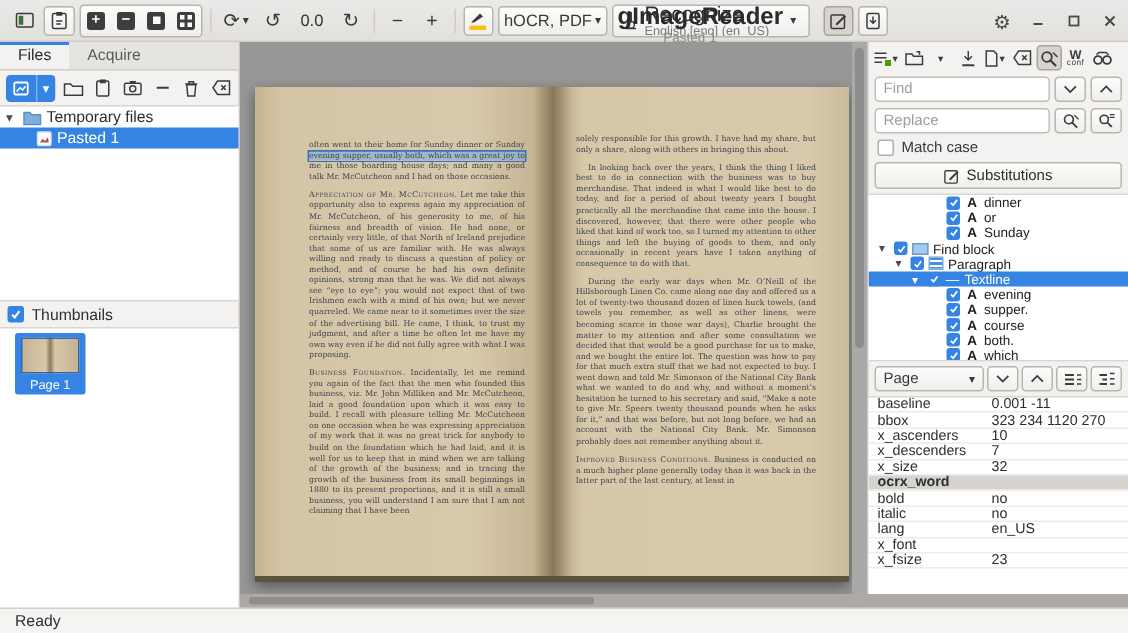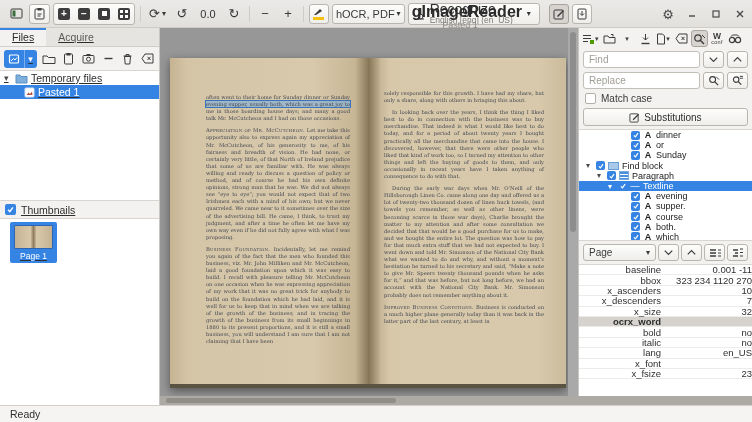--- a/index.html
+++ b/index.html
@@ -29,21 +29,21 @@
   .title-block { position:absolute; left:398px; width:124px; text-align:center; top:3px; line-height:1.1; }
   .app-title { font-weight:bold; font-size:16px; color:#2b2b2b;text-align:right; }
   .app-subtitle { font-size:9px; color:#8d8a86; }
   .win-controls { position:absolute; right:4px; top:0; height:28px; display:flex; align-items:center; gap:8px; }
   .wbtn { width:16px; height:16px; display:flex; align-items:center; justify-content:center; color:#4a4a4a; }
 
   
   .main { position:absolute; left:0; top:28px; width:752px; height:377px; display:flex; }
 
   
-  .left-panel { width:160px; background:#f3f2f0; border-right:1px solid #c9c6c1; display:flex; flex-direction:column;text-decoration:underline; }
+  .left-panel { width:160px; background:#f3f2f0; border-right:1px solid #c9c6c1; display:flex; flex-direction:column; }
   .lp-tabs { height:19px; display:flex; background:#e6e4e1; border-bottom:1px solid #d2cfca; }
   .lp-tab { padding:2px 12px; font-size:10.5px; color:#5c5a57; display:flex; align-items:center; }
   .lp-tab.active { background:#f3f2f0; color:#2b2b2b; box-shadow:inset 0 2px 0 #3584e4; }
   .lp-toolbar { height:23px; display:flex; align-items:center; gap:5px; padding:0 4px; }
   .split { display:flex; border-radius:3px; overflow:hidden; height:18px; }
   .split > span { background:#3584e4; display:flex; align-items:center; justify-content:center; color:#fff; }
   .split .l { width:24px; } .split .r { width:16px; border-left:1px solid rgba(255,255,255,.35); font-size:9px; }
   .fbtn { width:18px; height:18px; display:flex; align-items:center; justify-content:center; color:#3c3c3c; }
   .file-tree { background:#fff; height:131px; border-top:1px solid #d9d6d1; border-bottom:1px solid #d9d6d1; font-size:10.5px; }
   .ftrow { height:14px; display:flex; align-items:center; gap:3px; padding-left:4px; }
@@ -104,21 +104,21 @@
   .trow.sel .exp { color:#fff; }
   .ti { width:10px; display:inline-flex; justify-content:center; font-weight:bold; font-size:9px; flex:none; }
   .ti-block { width:11px; height:8px; background:#a9c9ea; border:1px solid #6b9fd4; }
   .ti-para { width:10px; height:9px; background:repeating-linear-gradient(#4a90d9 0 1.5px, #fff 1.5px 3px); border:1px solid #7aabdd; }
   .ti-line { font-weight:normal; }
   .pgrow { display:flex; align-items:center; gap:2px; padding:3px 4px; }
   .combo { height:17px; border-radius:3px; display:flex; align-items:center; justify-content:space-between; padding:0 5px; width:74px; font-size:10px; color:#3a3a3a; }
   .rtabs { display:flex; gap:2px; padding:2px 6px 0; height:19px; }
   .rtab { font-size:10px; padding:2px 8px 3px; color:#79766f; }
   .rtab.active { color:#2b2b2b; box-shadow:inset 0 -2px 0 #3584e4; }
-  .prop-table { background:#fff; border-top:1px solid #d9d6d1; flex:1; overflow:hidden; font-size:9.5px;text-align:right; }
+  .prop-table { background:#fff; border-top:1px solid #d9d6d1; flex:1; overflow:hidden; font-size:9.5px; }
   .prow { display:flex; height:10.4px; align-items:center; border-bottom:1px solid #edebe8; }
   .prow .k { width:82px; padding-left:6px; color:#2e2e2e; }
   .prow .v { flex:1; color:#2e2e2e; }
   .prow.header { background:#d6d3cf; font-weight:bold; }
 
   
   .statusbar { position:absolute; left:0; bottom:0; width:752px; height:17px; background:#f5f4f2;
     border-top:1px solid #d3d0cb; display:flex; align-items:center; padding-left:10px; font-size:10.5px; color:#2f2f2f; }
 
   svg { display:block; }

